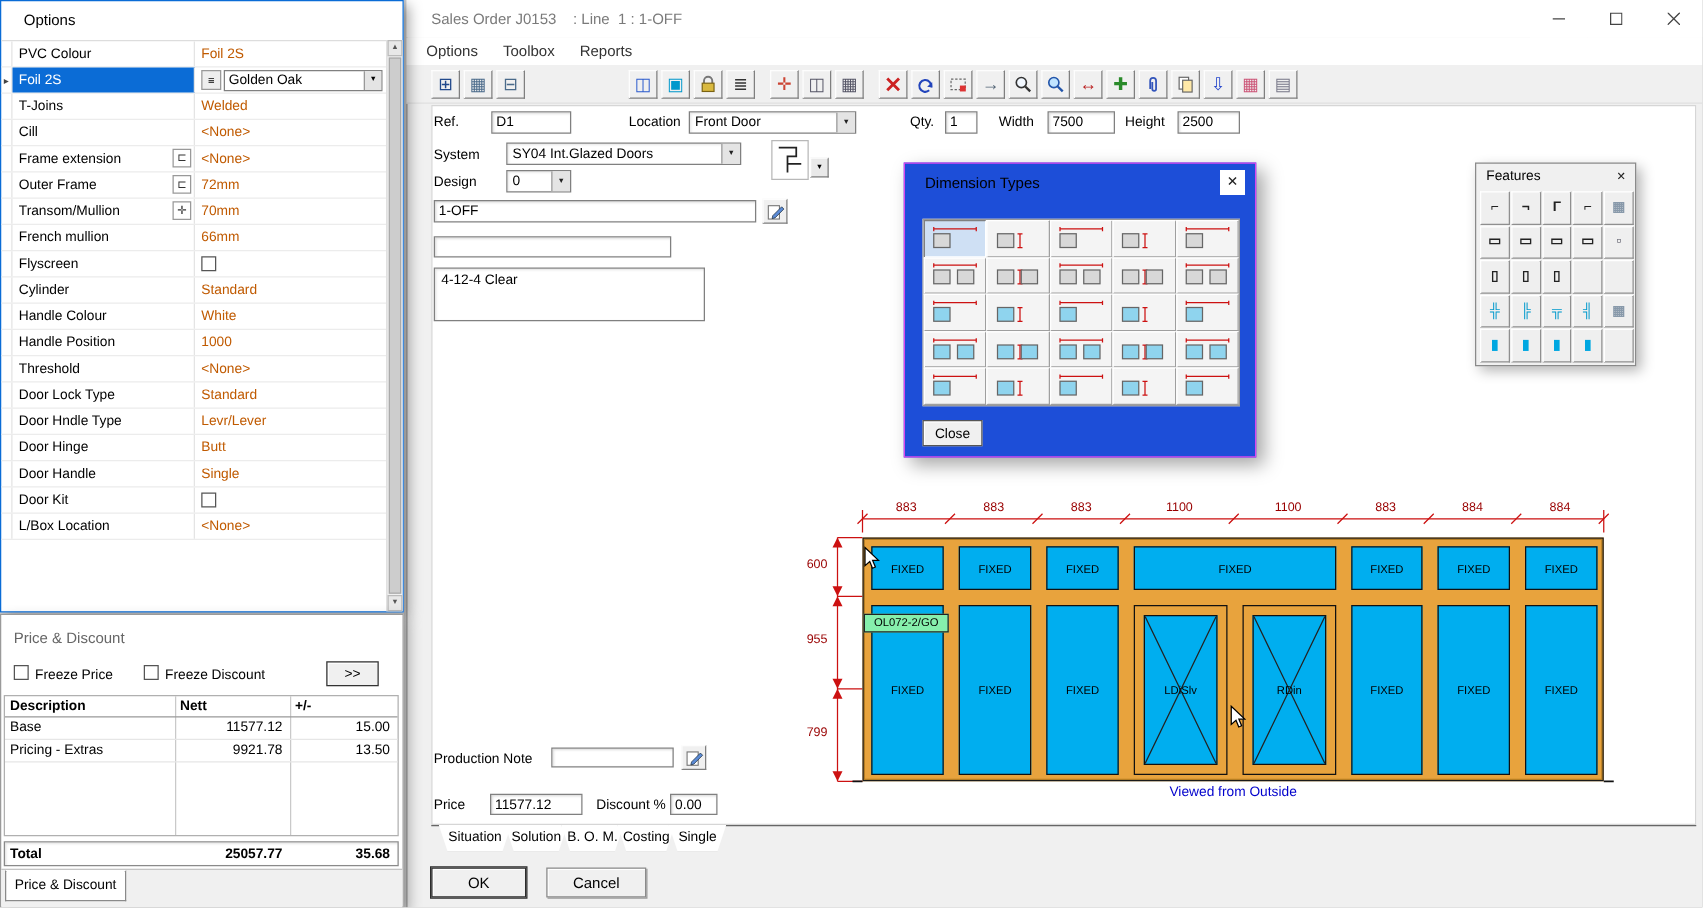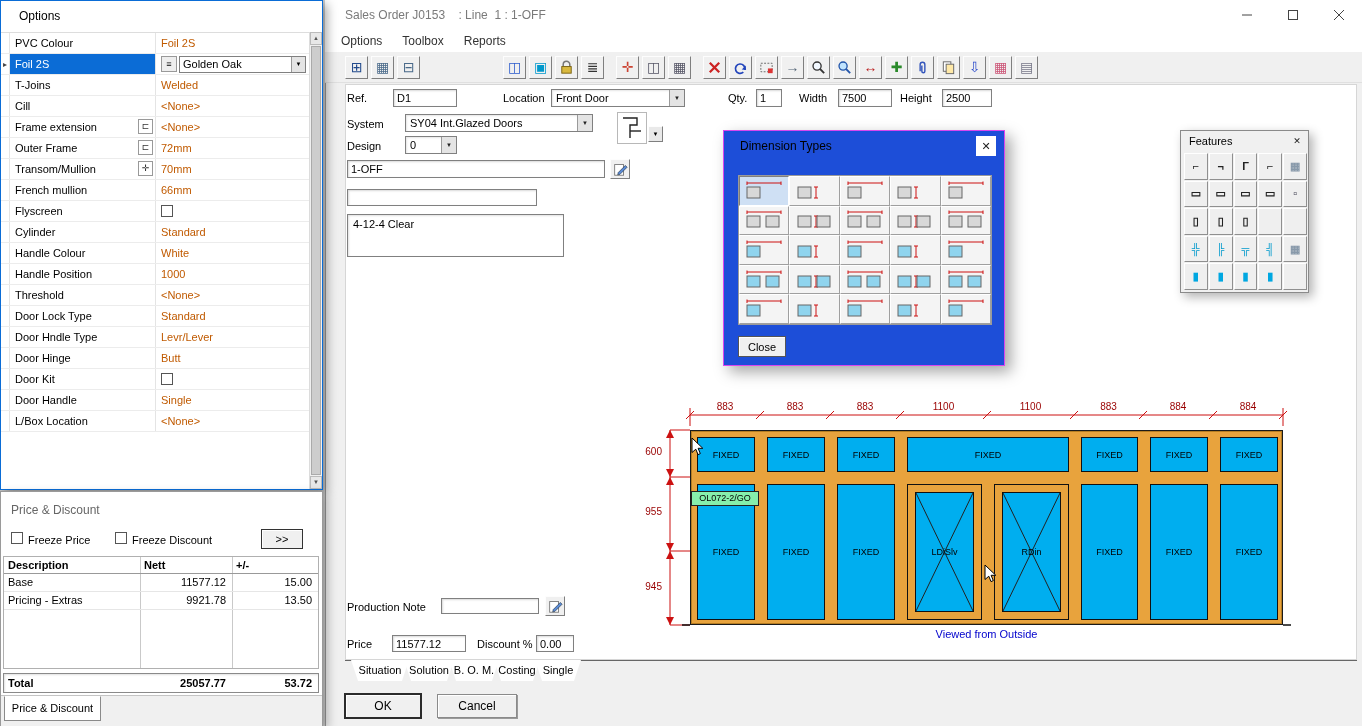--- a/index.html
+++ b/index.html
@@ -348,21 +348,21 @@
       <div class="dimlab top" style="left: 701px; top: 401px; width: 48px;">883</div>
       <div class="dimlab top" style="left: 771px; top: 401px; width: 48px;">883</div>
       <div class="dimlab top" style="left: 841px; top: 401px; width: 48px;">883</div>
       <div class="dimlab top" style="left: 919.5px; top: 401px; width: 48px;">1100</div>
       <div class="dimlab top" style="left: 1006.5px; top: 401px; width: 48px;">1100</div>
       <div class="dimlab top" style="left: 1084.5px; top: 401px; width: 48px;">883</div>
       <div class="dimlab top" style="left: 1154px; top: 401px; width: 48px;">884</div>
       <div class="dimlab top" style="left: 1224px; top: 401px; width: 48px;">884</div>
       <div class="dimlab left" style="left: 628px; top: 446px; width: 34px;">600</div>
       <div class="dimlab left" style="left: 628px; top: 506px; width: 34px;">955</div>
-      <div class="dimlab left" style="left: 628px; top: 581px; width: 34px;">945</div>
+      <div class="dimlab left" style="left: 628px; top: 581px; width: 34px;">799</div>
     </div>
   <div class="abs frame-tag">OL072-2/GO</div>
   <div class="abs viewed">Viewed from Outside</div>
 
   <span class="flabel" style="left:347px;top:601px">Production Note</span>
   <input class="tfield" style="left: 441px; top: 598px; width: 98px; height: 16px;" value="">
   <button class="editbtn" style="left:545px;top:596px">
     <svg width="16" height="16" viewBox="0 0 18 18">
         <rect x="3" y="4" width="10" height="12" fill="#fff" stroke="#777"></rect>
         <path d="M7 13L15 5l2 2-8 8-2.6.6z" fill="#5a8ad6" stroke="#234" stroke-width="0.7"></path>
@@ -748,30 +748,30 @@
         </div>
         <div class="opt-row">
           <span class="opt-marker"></span>
           <span class="opt-name">Door Hinge</span>
           <span class="opt-val">
             <span class="opt-vt">Butt</span>
           </span>
         </div>
         <div class="opt-row">
           <span class="opt-marker"></span>
+          <span class="opt-name">Door Handle</span>
+          <span class="opt-val">
+            <span class="opt-vt">Single</span>
+          </span>
+        </div>
+        <div class="opt-row">
+          <span class="opt-marker"></span>
           <span class="opt-name">Door Kit</span>
           <span class="opt-val">
             <span class="cb"></span>
-          </span>
-        </div>
-        <div class="opt-row">
-          <span class="opt-marker"></span>
-          <span class="opt-name">Door Handle</span>
-          <span class="opt-val">
-            <span class="opt-vt">Single</span>
           </span>
         </div>
         <div class="opt-row">
           <span class="opt-marker"></span>
           <span class="opt-name">L/Box Location</span>
           <span class="opt-val">
             <span class="opt-vt">&lt;None&gt;</span>
           </span>
         </div>
       </div>
@@ -806,21 +806,21 @@
           <div class="prow">
             <span class="pc c0">Pricing - Extras</span>
             <span class="pc c1 num">9921.78</span>
             <span class="pc c2 num">13.50</span>
           </div>
         </div>
     </div>
     <div class="total-row">
       <span class="pc c0">Total</span>
       <span class="pc c1 num">25057.77</span>
-      <span class="pc c2 num">53.72</span>
+      <span class="pc c2 num">35.68</span>
     </div>
     <div class="bottom-strip">
       <div class="pd-tab">Price &amp; Discount</div>
     </div>
   </div>
 
   <div class="abs cursor" style="left:691px;top:437px">
     <svg width="13" height="19" viewBox="0 0 13 19">
         <path d="M1 1L1 15.5L4.8 12.2L7 17.6L9.3 16.6L7.1 11.3L11.8 11.3Z" fill="#fff" stroke="#000"></path>
       </svg>

